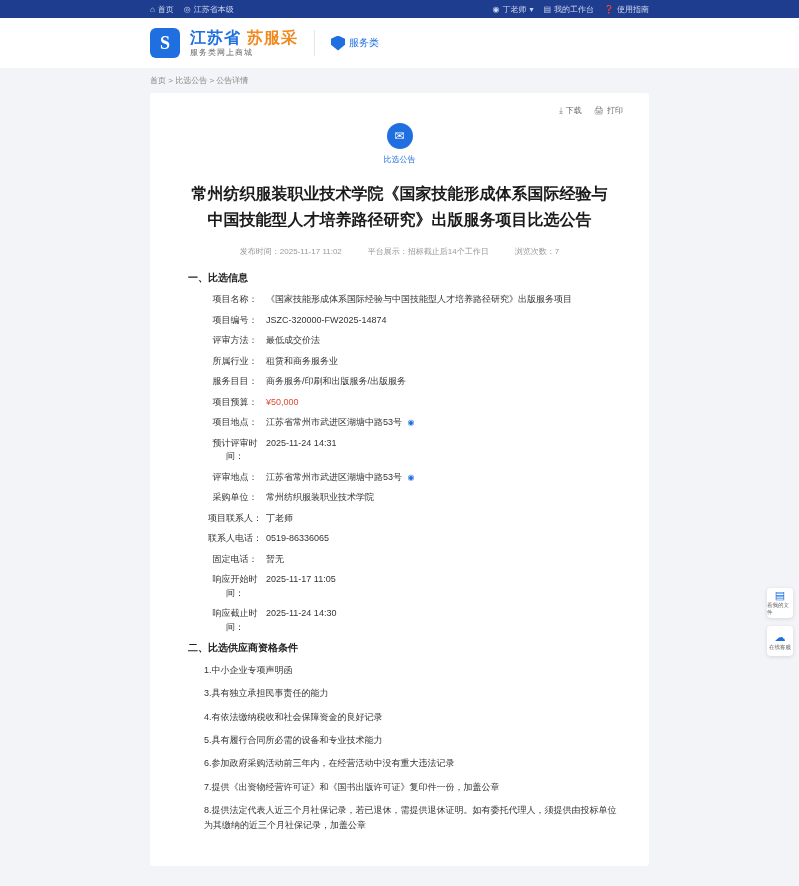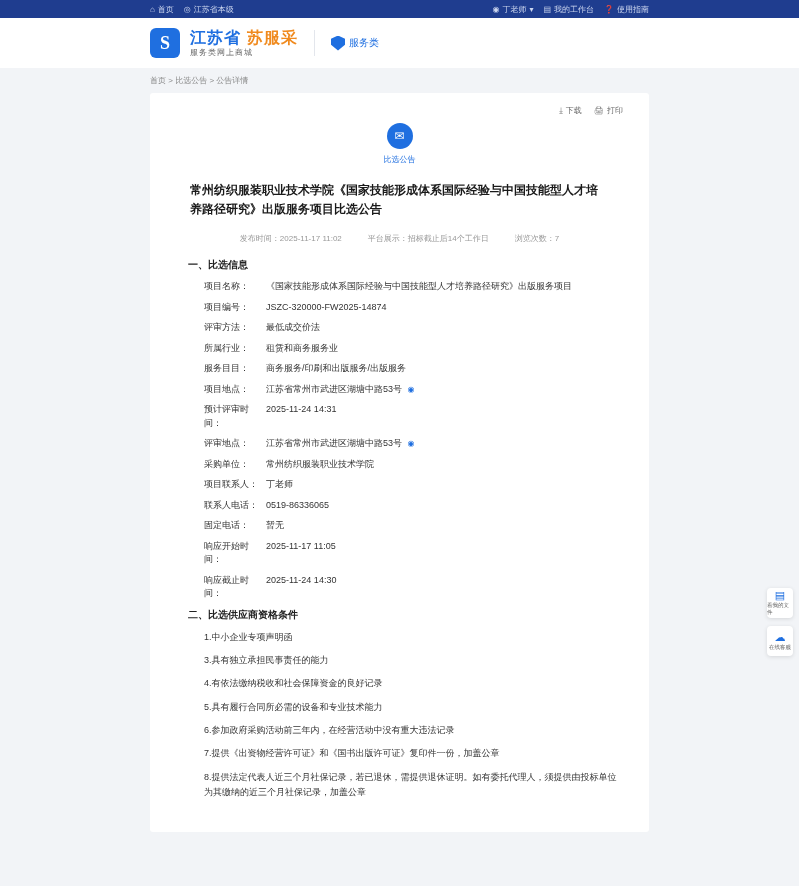--- a/index.html
+++ b/index.html
@@ -87,21 +87,22 @@
   .doc-badge .circle {
     width: 26px; height: 26px; border-radius: 50%;
     background: #1f6fe0;
     display: flex; align-items: center; justify-content: center;
     color: #fff; font-size: 12px;
   }
   .doc-badge .cap { font-size: 8px; color: #1f6fe0; margin-top: 5px; }
 
   .doc-title {
     margin-top: 16px;
-    font-size: 12px;
+    text-align: center;
+    font-size: 16px;
     font-weight: bold;
     color: #1a1a1a;
     line-height: 1.6;
     padding: 0 12px;
   }
 
   .meta-row {
     margin-top: 14px;
     display: flex;
     justify-content: center;
@@ -112,21 +113,21 @@
   }
 
   .section-h {
     font-size: 10px;
     font-weight: bold;
     color: #222;
     margin: 4px 0 8px 10px;
     font-family: Liberation Serif, serif;
   }
   .kv { display: flex; font-size: 9px; color: #333; margin: 0 0 7px 26px; line-height: 1.5; }
-  .kv .k { width: 62px; flex: none; color: #333; }
+  .kv .k { width: 62px; flex: none; color: #333; text-align: center; }
   .kv .v { color: #333; }
   .kv .v.money { color: #e24a35; }
   .kv .v .pin { color: #1f6fe0; margin-left: 3px; font-size: 8px; }
   .plain { font-size: 9px; margin: 0 0 7px 26px; color: #333; }
 
   .li {
     font-size: 9px;
     color: #333;
     margin: 0 0 8px 26px;
     line-height: 1.7;
@@ -248,20 +249,24 @@
     </div>
     <div class="kv">
       <div class="k">所属行业：</div>
       <div class="v">租赁和商务服务业</div>
     </div>
     <div class="kv">
       <div class="k">服务目目：</div>
       <div class="v">商务服务/印刷和出版服务/出版服务</div>
     </div>
     <div class="kv">
+      <div class="k">项目预算：</div>
+      <div class="v money">¥50,000</div>
+    </div>
+    <div class="kv">
       <div class="k">项目地点：</div>
       <div class="v">
         <span>江苏省常州市武进区湖塘中路53号</span>
         <span class="pin">◉</span>
       </div>
     </div>
     <div class="kv">
       <div class="k">预计评审时间：</div>
       <div class="v">2025-11-24 14:31</div>
     </div>

